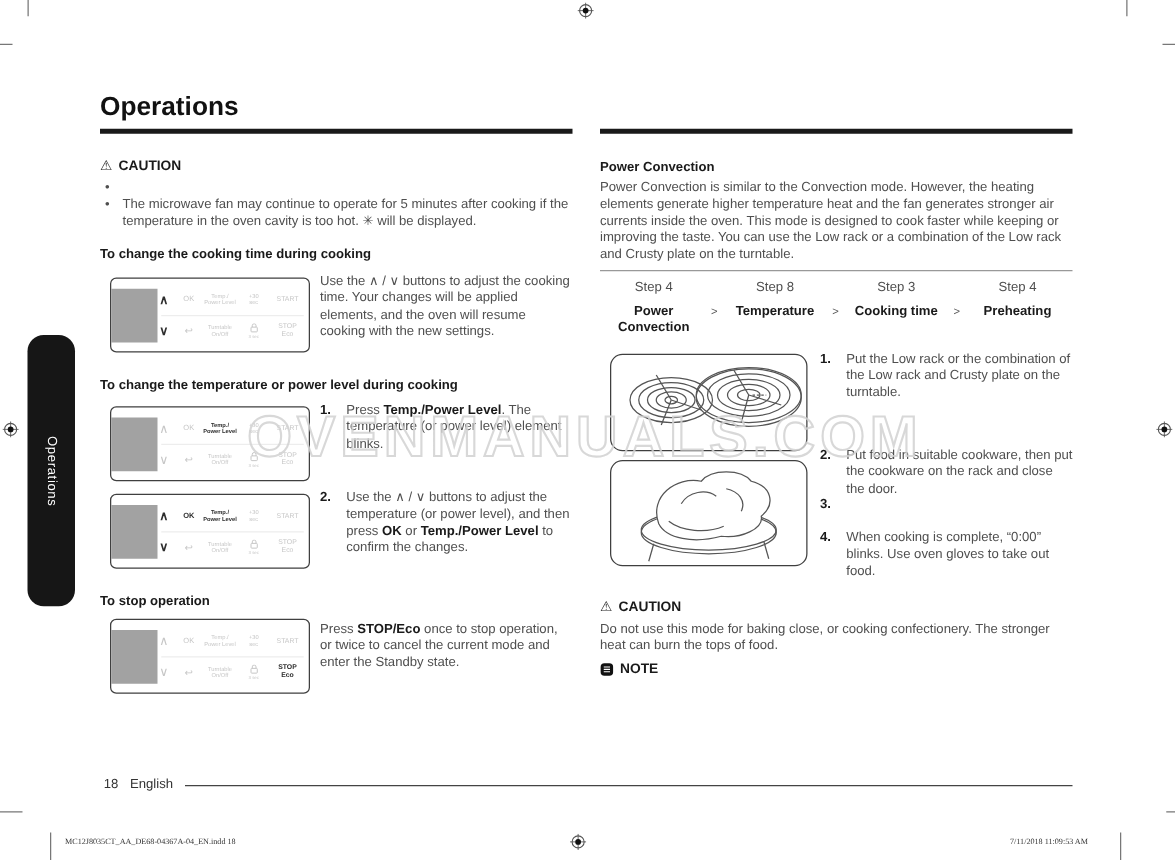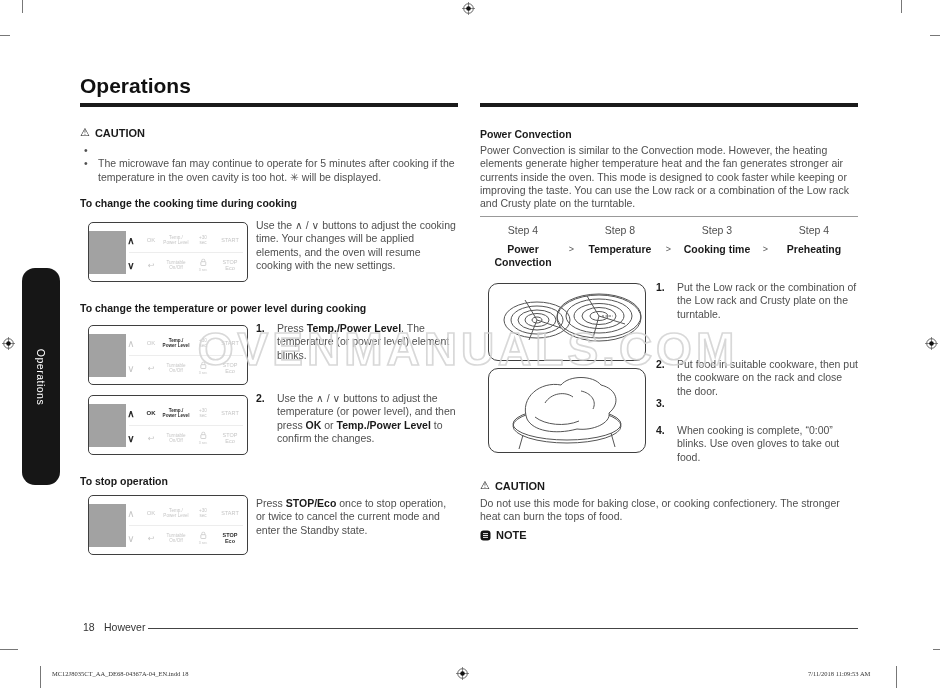--- a/index.html
+++ b/index.html
@@ -307,21 +307,21 @@
         <rect x="0.5" y="0.5" width="10" height="10" rx="3" fill="#111"></rect>
         <line x1="3" y1="3.6" x2="8" y2="3.6" stroke="#fff" stroke-width="0.9"></line>
         <line x1="3" y1="5.5" x2="8" y2="5.5" stroke="#fff" stroke-width="0.9"></line>
         <line x1="3" y1="7.4" x2="8" y2="7.4" stroke="#fff" stroke-width="0.9"></line>
       </svg>
       <span>NOTE</span>
     </div>
   </div>
 
   <div class="ftr-num">18</div>
-  <div class="ftr-lang">However</div>
+  <div class="ftr-lang">English</div>
   <div class="ftr-rule"></div>
 
   <div class="tab">
     <span>Operations</span>
   </div>
 
   <div class="tiny" style="left:52px;top:670px;">MC12J8035CT_AA_DE68-04367A-04_EN.indd   18</div>
   <div class="tiny" style="left:808px;top:670px;">7/11/2018   11:09:53 AM</div>
 
 </div>

